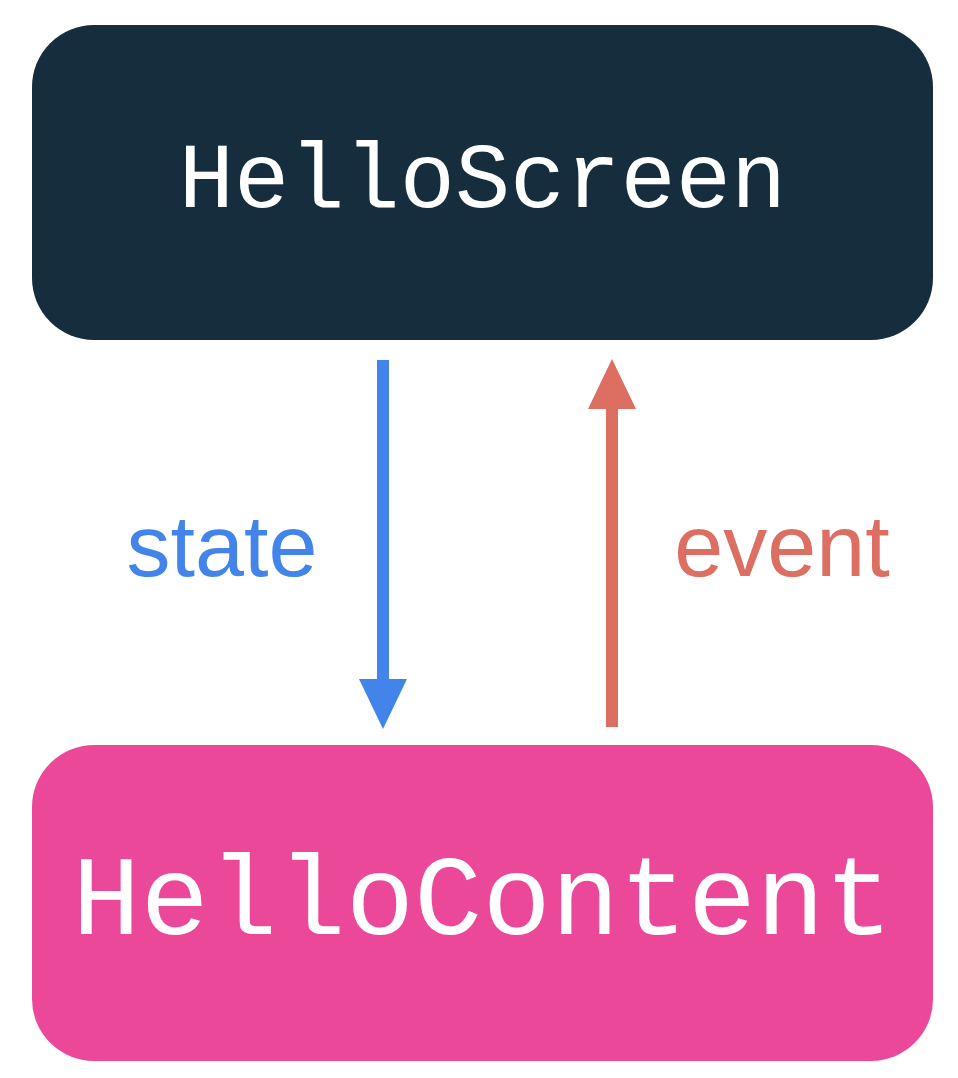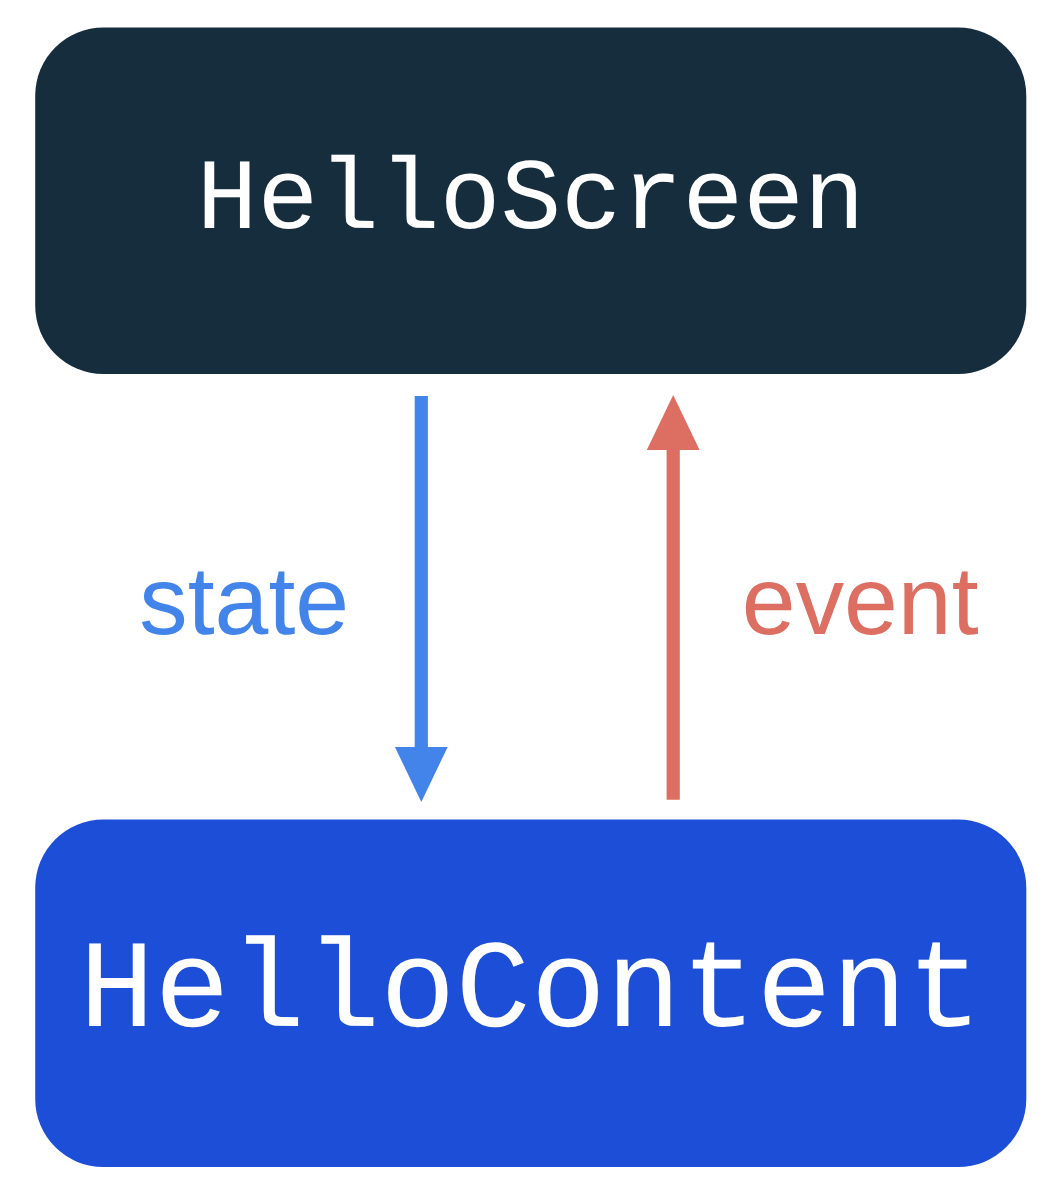--- a/index.html
+++ b/index.html
@@ -83,17 +83,17 @@
     <g>
       <line x1="612" y1="727" x2="612" y2="403" stroke-width="12" stroke="#DC6E62"></line>
       <polygon points="588,409 636,409 612,359" fill="#DC6E62"></polygon>
     </g>
   </svg>
 
   <span class="edge-label edge-label-state" style="color: rgb(67, 132, 235);">state</span>
 
   <span class="edge-label edge-label-event" style="color: rgb(220, 110, 98);">event</span>
 
-  <div class="box box-bottom" style="background-color: #1d4ed8;">
+  <div class="box box-bottom" style="background-color: #ec4899;">
     <span class="box-label" style="color: rgb(255, 255, 255);">HelloContent</span>
   </div>
 
 </div>
 
 </body></html>

